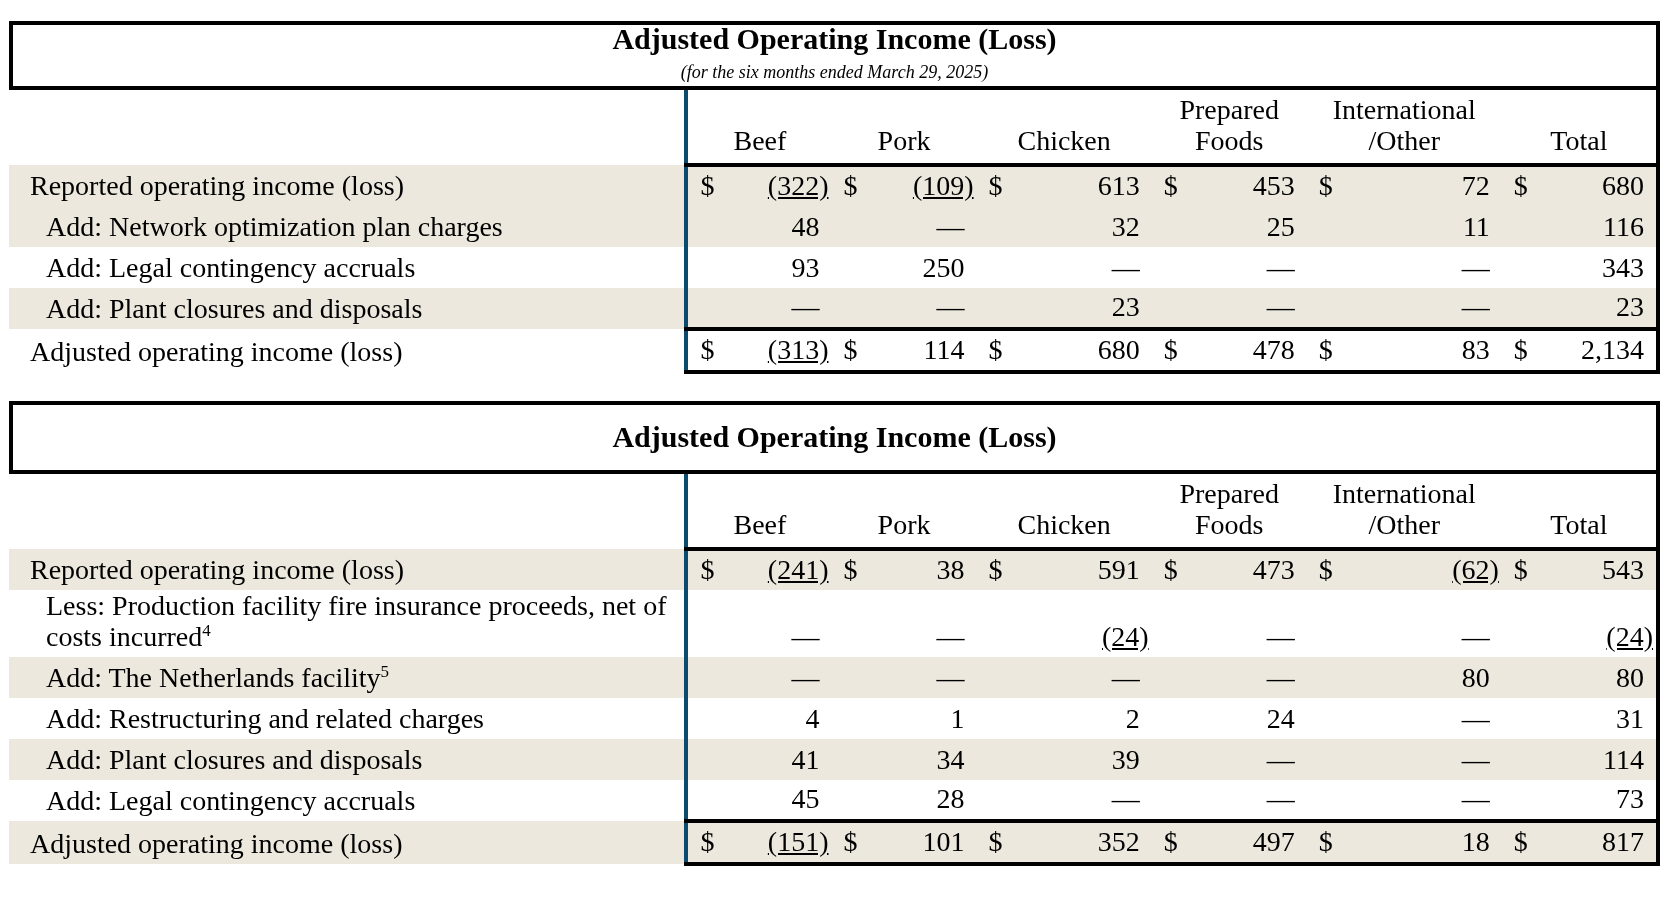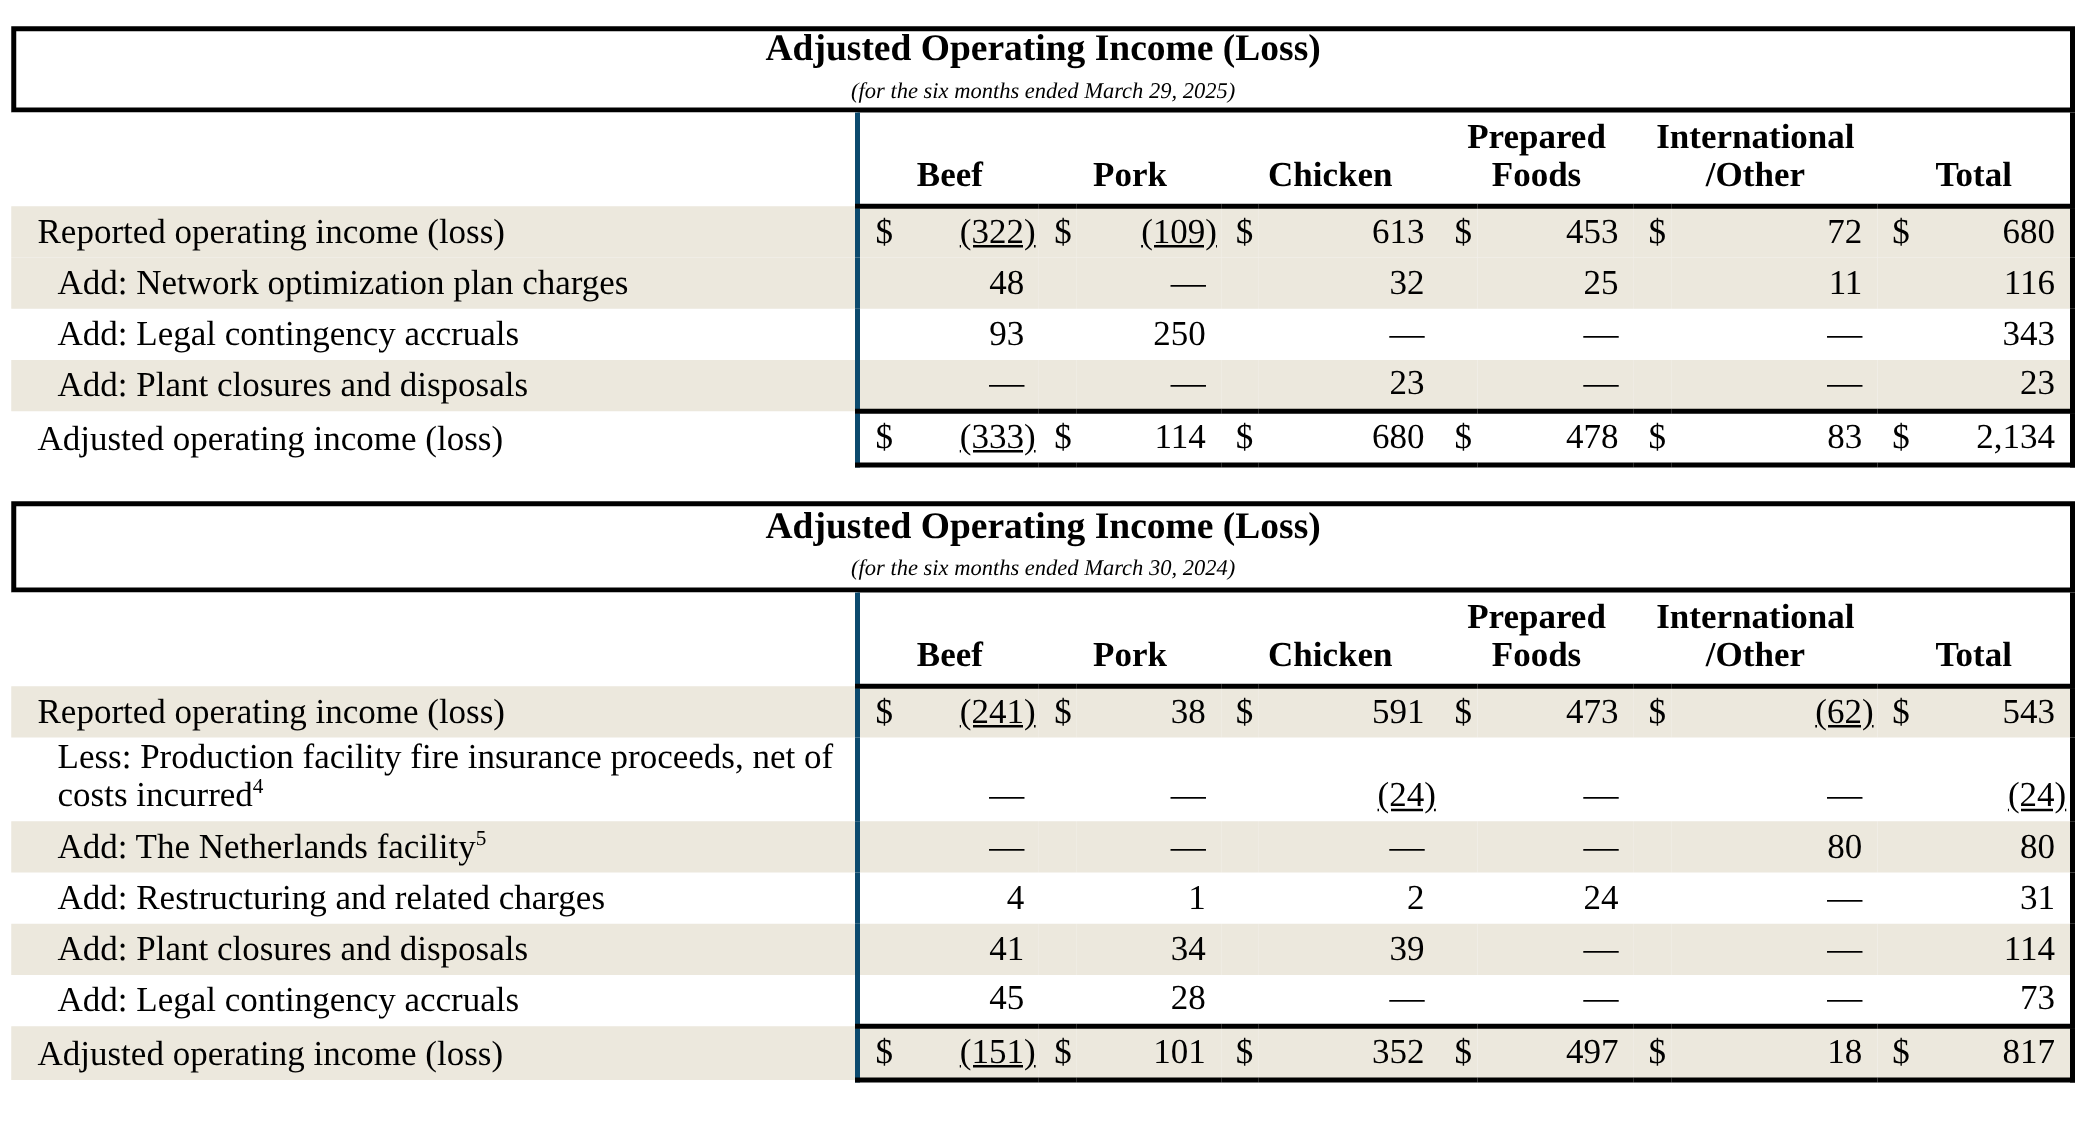--- a/index.html
+++ b/index.html
@@ -18,21 +18,21 @@
     padding:3px 0 4px 0;
   }
   .sec1 .title-box{height:69px;}
   .sec2 .title-box{height:73px;}
   .t-title{font-weight:bold;font-size:30px;line-height:34px;}
   .t-subtitle{font-style:italic;font-size:18px;line-height:32px;}
   table.fin{border-collapse:collapse;table-layout:fixed;width:1651px;}
   table.fin th,table.fin td{margin:0;overflow:visible;}
   th.spacer{background:#fff;}
   th.colhead{
-    font-weight:bold;font-size:28px;line-height:31px;
+    font-weight:normal;font-size:28px;line-height:31px;
     vertical-align:bottom;text-align:center;
     padding:4px 0 7px 0;height:55px;
     border-bottom:4px solid #000;
   }
   .bl{border-left:4px solid #0c4a6e;}
   .br{border-right:4px solid #000;}
   tbody td{
     font-size:28px;line-height:31px;
     vertical-align:bottom;height:41px;
     padding-top:0;padding-bottom:5px;
@@ -157,40 +157,39 @@
             <td class="dollar"></td>
             <td class="value"><span>—</span></td>
             <td class="dollar"></td>
             <td class="value"><span>—</span></td>
             <td class="dollar"></td>
             <td class="value br"><span>23</span></td>
           </tr>
           <tr class="total ">
             <td class="label">Adjusted operating income (loss)</td>
             <td class="dollar bl">$</td>
-            <td class="value"><span class="pneg">(333)</span></td>
+            <td class="value"><span class="pneg">(313)</span></td>
             <td class="dollar">$</td>
             <td class="value"><span>114</span></td>
             <td class="dollar">$</td>
             <td class="value"><span>680</span></td>
             <td class="dollar">$</td>
             <td class="value"><span>478</span></td>
             <td class="dollar">$</td>
             <td class="value"><span>83</span></td>
             <td class="dollar">$</td>
             <td class="value br"><span>2,134</span></td>
           </tr>
         </tbody>
       </table>
   </section>
 
   <section class="fin-section sec2">
     <div class="title-box">
       <div class="t-title">Adjusted Operating Income (Loss)</div>
-      <div class="t-subtitle">(for the six months ended March 30, 2024)</div>
     </div>
     <table class="fin">
         <colgroup>
           <col style="width: 677px;">
           <col style="width: 30px;">
           <col style="width: 115px;">
           <col style="width: 30px;">
           <col style="width: 115px;">
           <col style="width: 30px;">
           <col style="width: 145px;">

